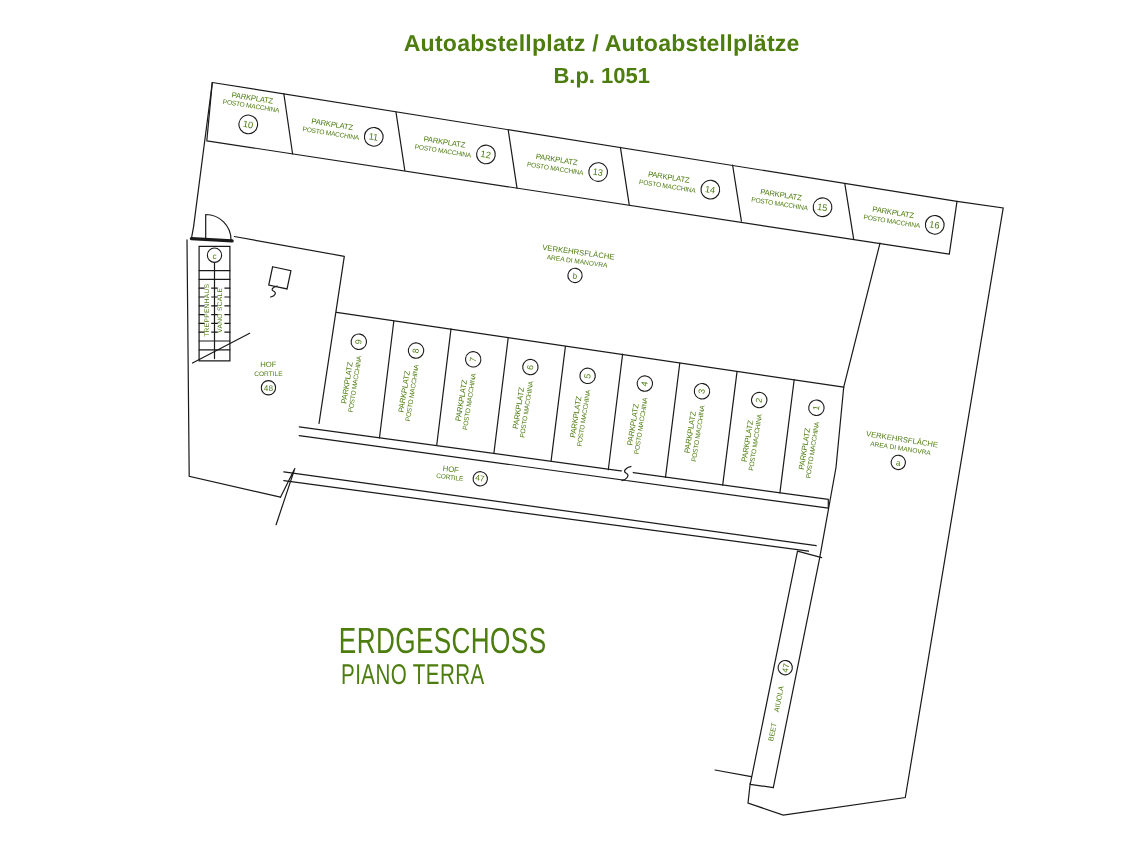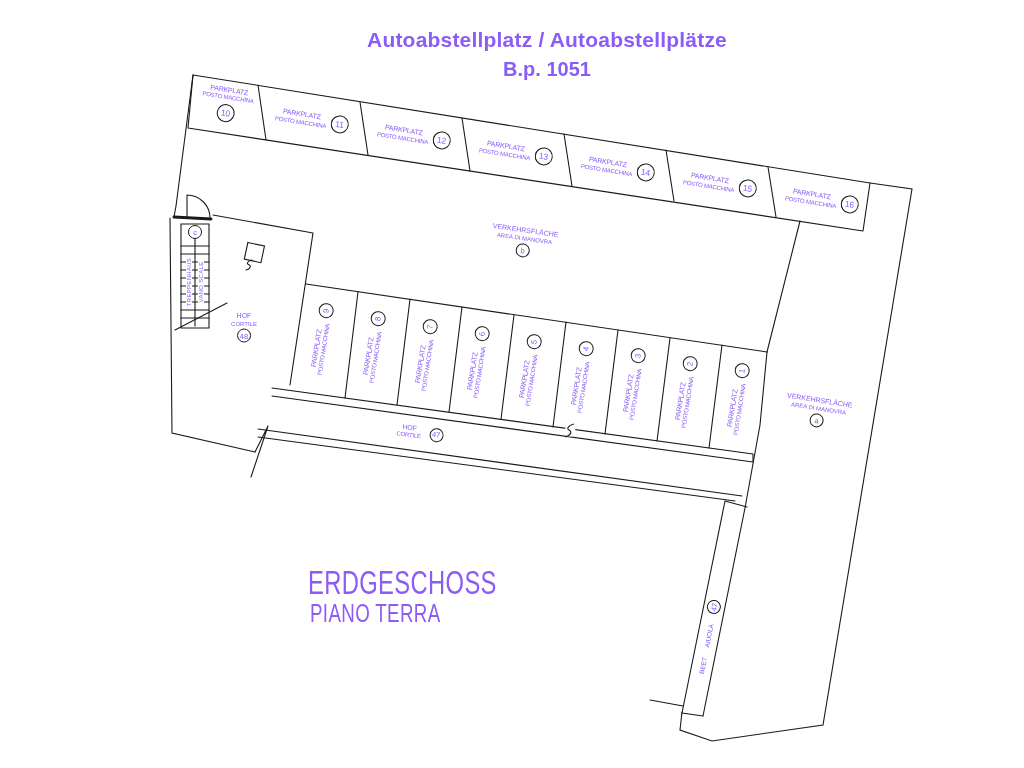--- a/index.html
+++ b/index.html
@@ -1,17 +1,17 @@
 <!DOCTYPE html>
 <html><head>
 <meta charset="utf-8">
 <style>
   html,body{margin:0;padding:0;background:#fff;}
   .canvas{position:relative;width:1024px;height:768px;background:#fff;overflow:hidden;
-          font-family:"Liberation Sans", sans-serif;color:#8b5cf6;}
+          font-family:"Liberation Sans", sans-serif;color:#4d7c0f;}
   svg.plan{position:absolute;left:0;top:0;}
   svg.plan *{vector-effect:non-scaling-stroke;}
   .title{position:absolute;left:287px;top:28px;width:520px;text-align:center;}
   .title .t1{font-size:21px;font-weight:bold;letter-spacing:0.2px;}
   .title .t2{font-size:20px;font-weight:bold;margin-top:6px;}
   .circ{border:1px solid #1a1a1a;border-radius:50%;display:flex;align-items:center;
         justify-content:center;background:#fff;box-sizing:border-box;flex:none;}
   .c18{width:18px;height:18px;font-size:8.5px;}
   .c15{width:15px;height:15px;font-size:8px;}
   .c14{width:14px;height:14px;font-size:7.5px;}
@@ -204,21 +204,21 @@
     <div class="l2">AREA DI MANOVRA</div>
     <div class="circ c14">b</div>
   </div>
 
   <div class="area-lbl" style="left:818px;top:412px;transform:translate(-50%,-50%) rotate(9deg);">
     <div class="l1">VERKEHRSFLÄCHE</div>
     <div class="l2">AREA DI MANOVRA</div>
     <div class="circ c14">a</div>
   </div>
 
-  <div class="area-lbl" style="left:244px;top:327px;transform:translate(-50%,-50%);">
+  <div class="area-lbl" style="left:244px;top:344px;transform:translate(-50%,-50%);">
     <div class="l1">HOF</div>
     <div class="l2">CORTILE</div>
     <div class="circ c14">48</div>
   </div>
 
   <div class="hof47" style="left:420px;top:433px;">
     <div class="pp">
         <div class="l1">HOF</div>
         <div class="l2">CORTILE</div>
       </div>

